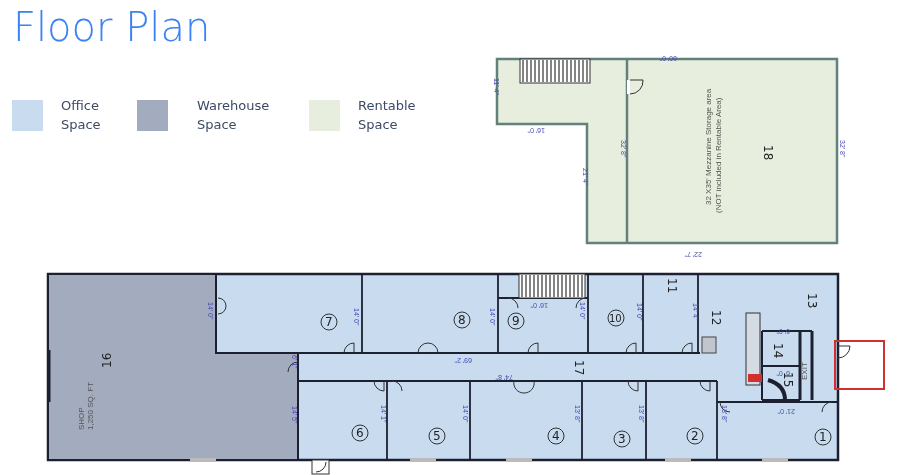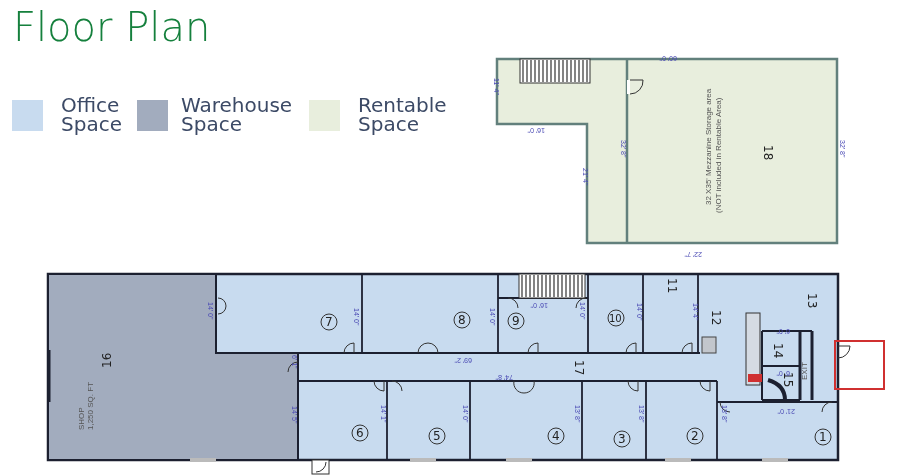--- a/index.html
+++ b/index.html
@@ -1,40 +1,40 @@
 <!DOCTYPE html>
 <html><head>
 <meta charset="utf-8">
 <style>
   html,body{margin:0;padding:0;background:#ffffff;}
   body{width:901px;height:475px;position:relative;overflow:hidden;font-family:"DejaVu Sans","Liberation Sans",sans-serif;}
-  .title{position:absolute;left:13px;top:4px;font-size:40px;font-weight:300;color:#15803d;letter-spacing:0px;font-family:"DejaVu Sans",sans-serif;}
+  .title{position:absolute;left:13px;top:4px;font-size:40px;font-weight:300;color:#3b82f6;letter-spacing:0px;font-family:"DejaVu Sans",sans-serif;}
   .legend{position:absolute;top:96px;left:12px;width:460px;height:40px;}
   .lg-item{position:absolute;top:0;height:40px;}
   .swatch{position:absolute;top:4px;left:0;width:31px;height:31px;}
-  .lg-label{position:absolute;top:0;font-size:20px;line-height:19px;color:#3c4a66;white-space:pre-line;}
+  .lg-label{position:absolute;top:0;font-size:13px;line-height:19px;color:#3c4a66;white-space:pre-line;}
   .plan{position:absolute;left:0;top:0;width:901px;height:475px;}
   .dim{font-family:"Liberation Sans",sans-serif;font-size:7px;fill:#4a4ab4;}
   .num{font-family:"DejaVu Sans",sans-serif;font-size:12px;fill:#222;}
   .note{font-family:"Liberation Sans",sans-serif;font-size:8px;fill:#555;}
 </style>
 </head>
 <body>
 
 <div class="title">Floor Plan</div>
 
 <div class="legend">
   <div class="lg-item" style="left:0">
     <div class="swatch" style="background:#c8dbef"></div>
     <div class="lg-label" style="left:49px">Office
 Space</div>
   </div>
   <div class="lg-item" style="left:125px">
     <div class="swatch" style="background:#a2acbe"></div>
-    <div class="lg-label" style="left:44px">Warehouse
+    <div class="lg-label" style="left:60px">Warehouse
 Space</div>
   </div>
   <div class="lg-item" style="left:297px">
     <div class="swatch" style="background:#e8eedd"></div>
     <div class="lg-label" style="left:49px">Rentable
 Space</div>
   </div>
 </div>
 
 <svg class="plan" viewBox="0 0 901 475" xmlns="http://www.w3.org/2000/svg">

